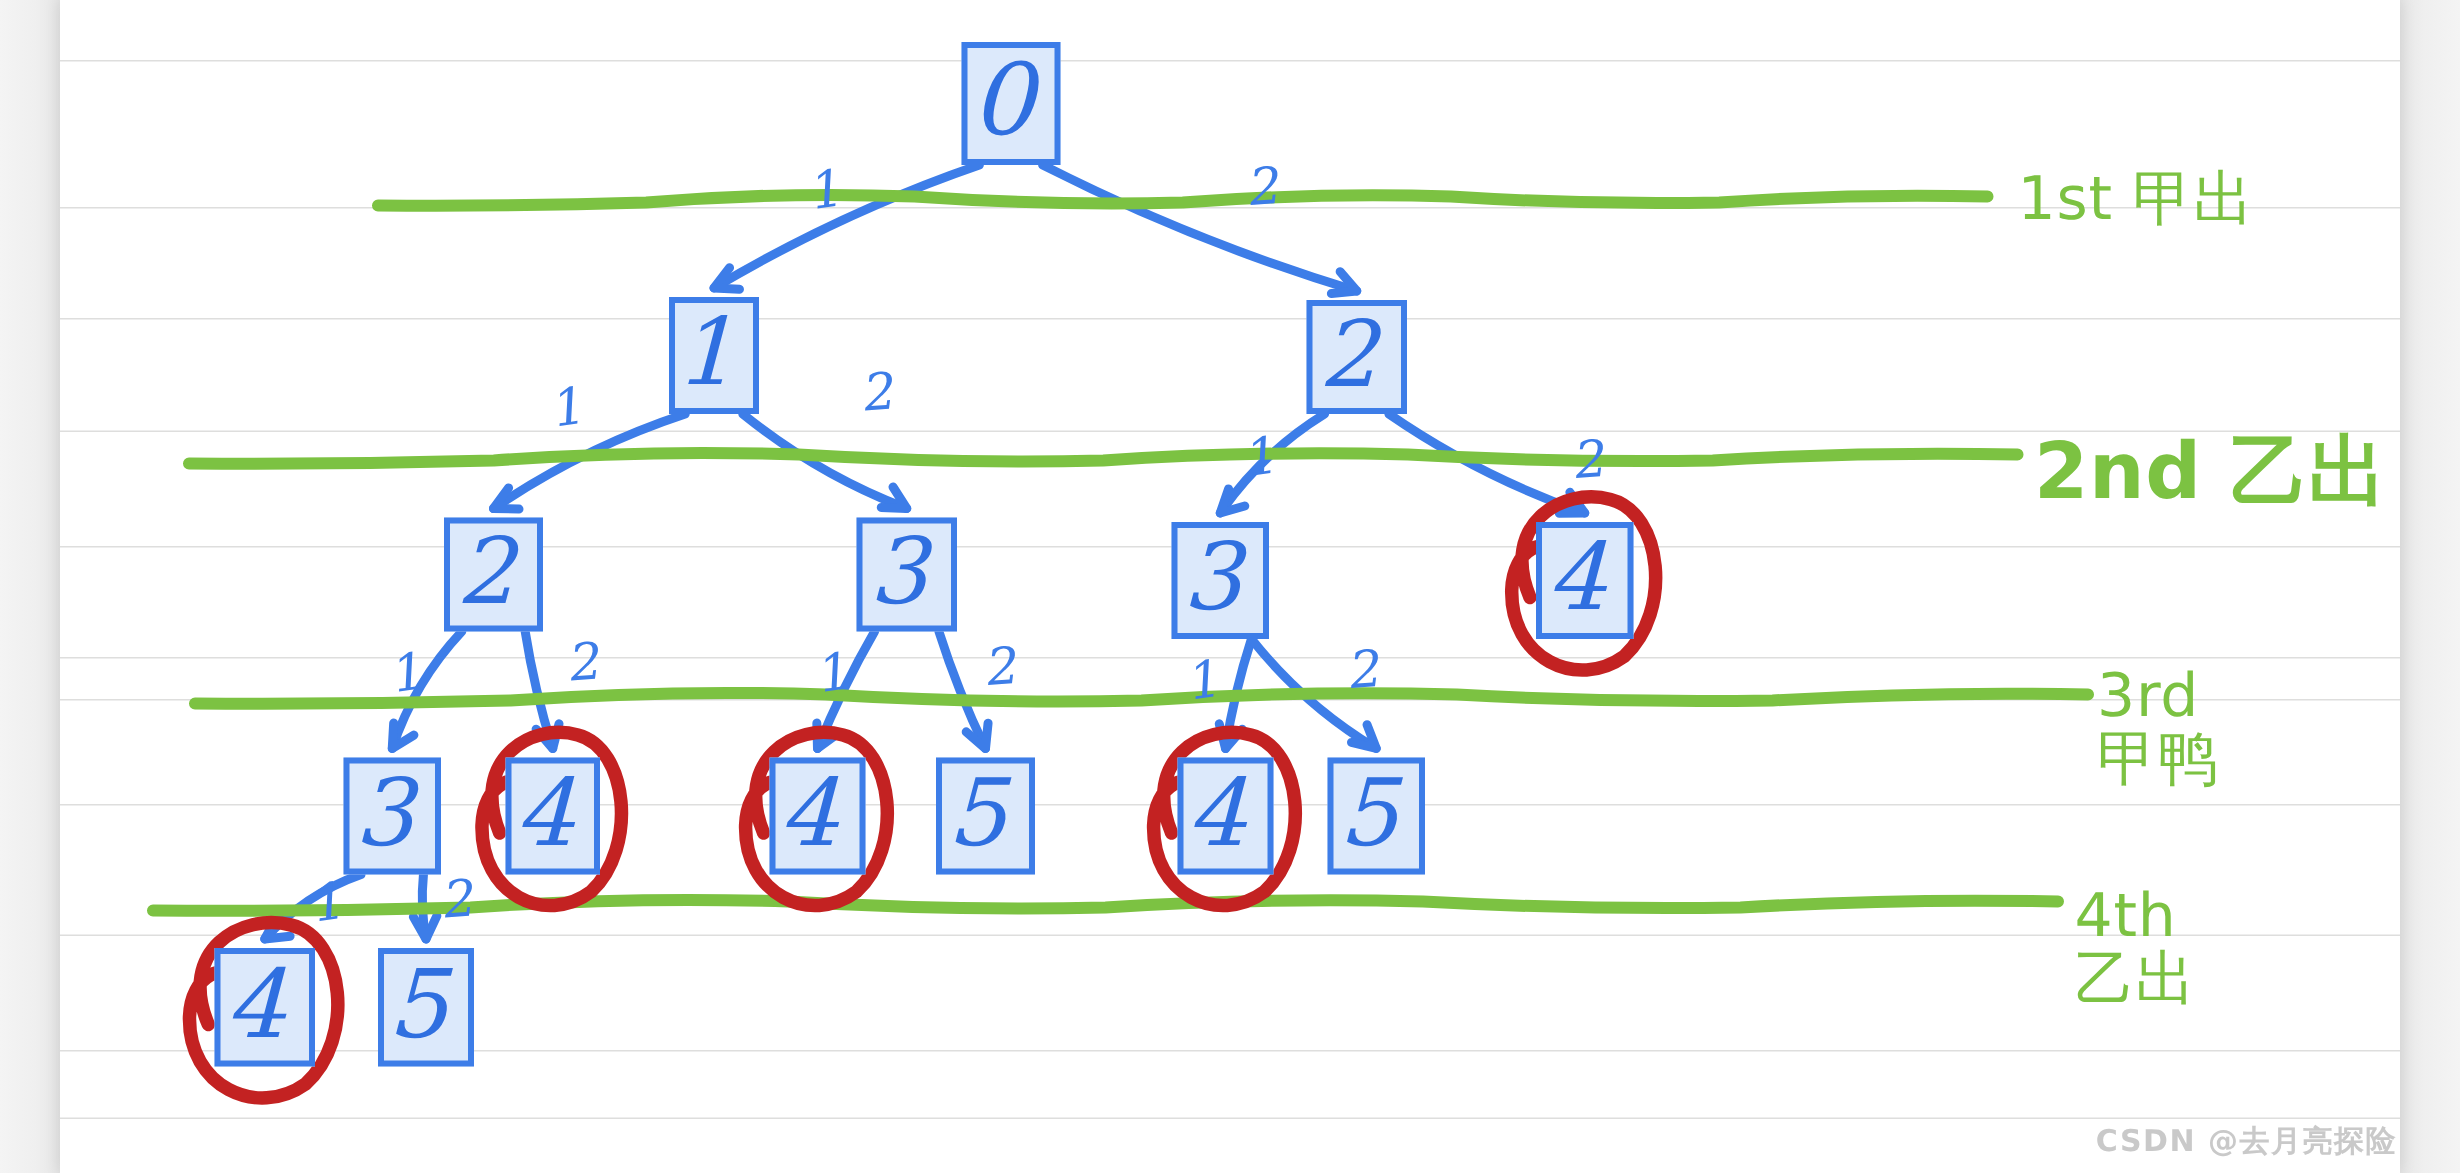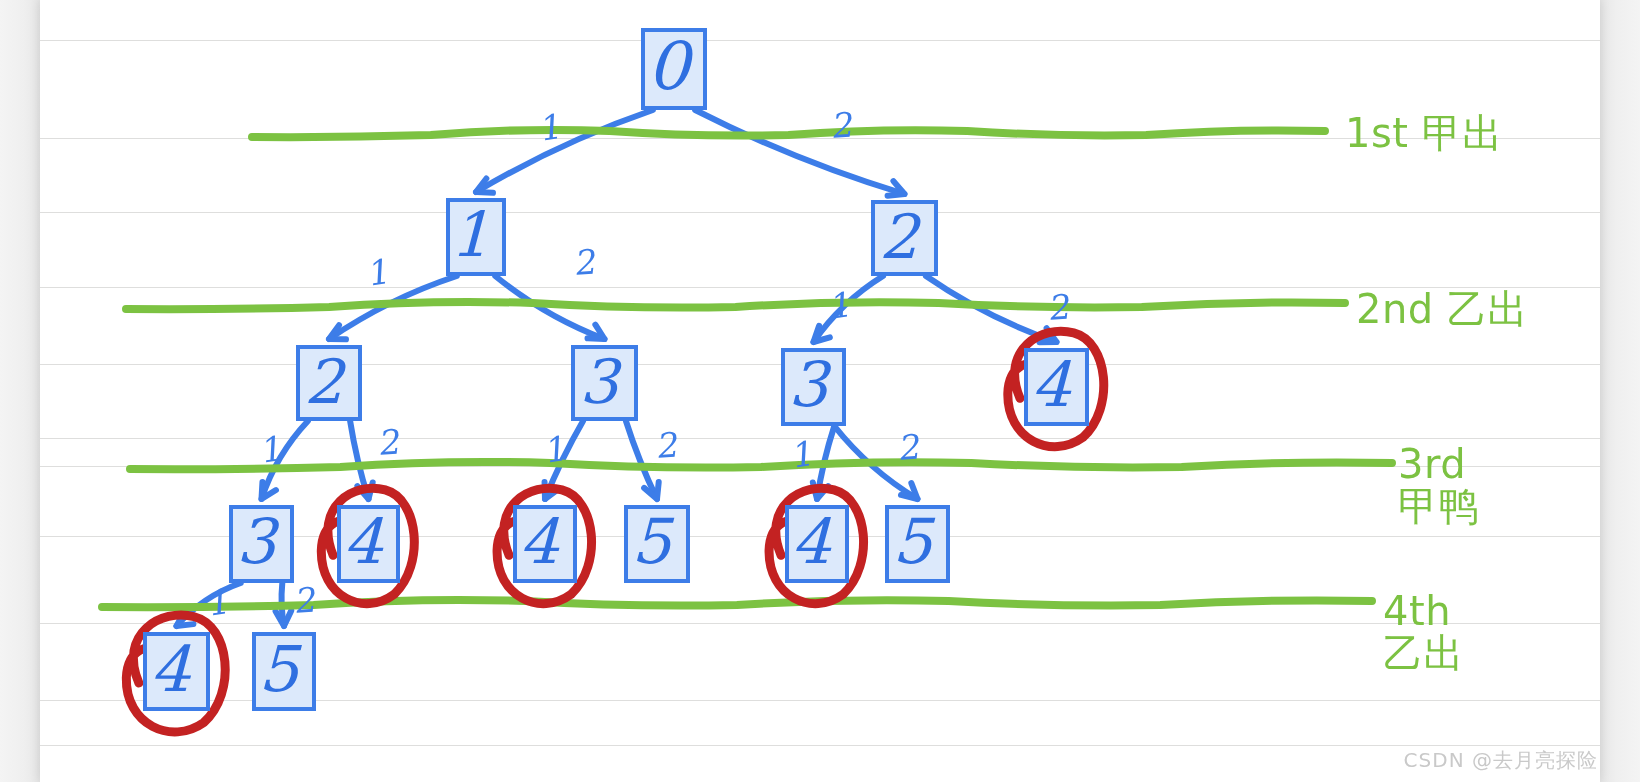--- a/index.html
+++ b/index.html
@@ -51,20 +51,21 @@
     font-family:"DejaVu Sans", sans-serif;
     font-weight:400;line-height:1.05;
     white-space:pre-line;
     letter-spacing:.5px;
   }
   .watermark{
     position:absolute;right:42px;bottom:8px;
     color:#c9c9c9;font-size:20px;
     font-family:"DejaVu Sans", sans-serif;
     letter-spacing:1px;
+    font-weight:bold;
   }
 </style>
 </head>
 <body>
 
 <div id="stage">
 
   <div class="page-edge-l"></div>
   <div class="page-edge-r"></div>
 
@@ -184,21 +185,21 @@
       <div class="edgelabel" style="left: 546px; top: 432px; font-size: 34px; transform: rotate(-8deg);">1</div>
       <div class="edgelabel" style="left: 658px; top: 428px; font-size: 34px; transform: rotate(-4deg);">2</div>
       <div class="edgelabel" style="left: 793px; top: 437px; font-size: 34px; transform: rotate(-8deg);">1</div>
       <div class="edgelabel" style="left: 900px; top: 430px; font-size: 34px; transform: rotate(-4deg);">2</div>
       <div class="edgelabel" style="left: 209px; top: 585px; font-size: 34px; transform: rotate(-8deg);">1</div>
       <div class="edgelabel" style="left: 296px; top: 583px; font-size: 34px; transform: rotate(-4deg);">2</div>
     </div>
 
   <div id="annotations">
       <div class="greenlabel" style="left: 1345px; top: 112px; font-size: 40px;">1st 甲出</div>
-      <div class="greenlabel" style="left: 1356px; top: 288px; font-size: 40px;">2nd 乙出</div>
+      <div class="greenlabel" style="left: 1356px; top: 288px; font-size: 52px; font-weight: bold;">2nd 乙出</div>
       <div class="greenlabel" style="left: 1398px; top: 443px; font-size: 40px;">3rd
 甲鸭</div>
       <div class="greenlabel" style="left: 1383px; top: 590px; font-size: 40px;">4th
 乙出</div>
     </div>
 
   <div class="watermark">CSDN @去月亮探险</div>
 </div>
 
 </body></html>

